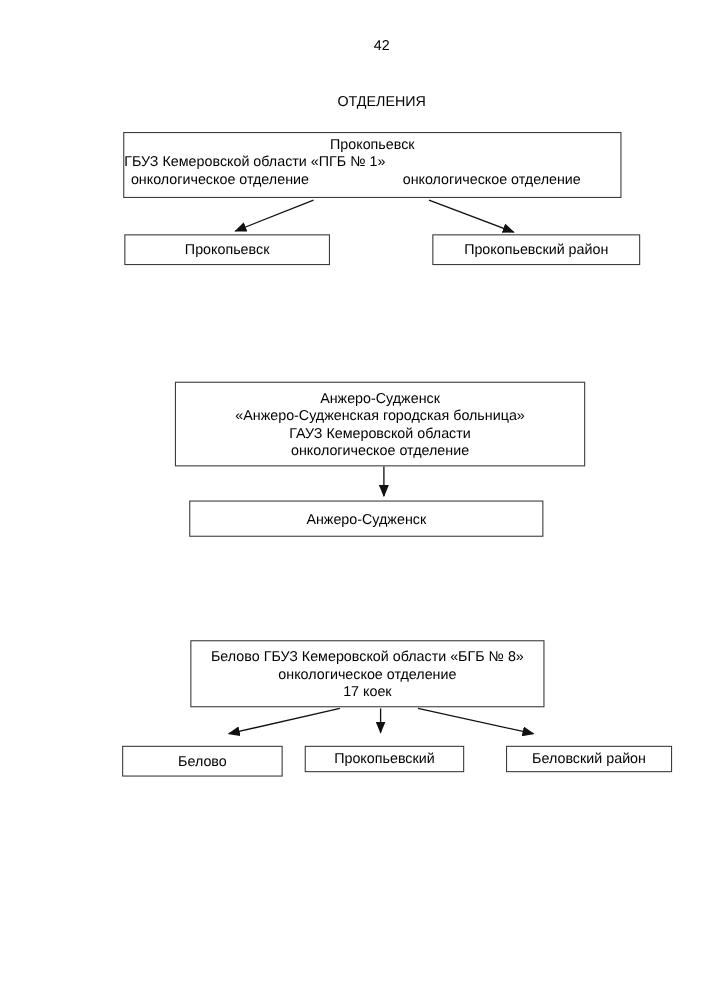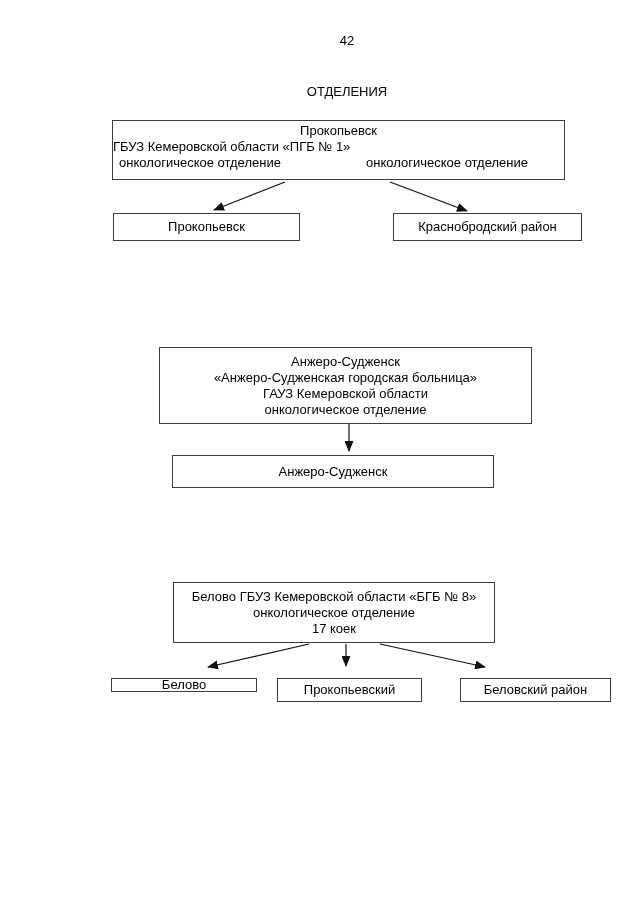--- a/index.html
+++ b/index.html
@@ -70,41 +70,41 @@
       <span>онкологическое отделение</span>
       <span>онкологическое отделение</span>
     </div>
   </div>
 
   <div class="box leaf" style="left:113px; top:213px; width:187px; height:28px;">
     <span>Прокопьевск</span>
   </div>
 
   <div class="box leaf" style="left:393px; top:213px; width:189px; height:28px;">
-    <span>Краснобродский район</span>
+    <span>Прокопьевский район</span>
   </div>
 
   <div class="box stack" style="left:159px; top:347px; width:373px; height:77px;">
     <div class="line">Анжеро-Судженск</div>
     <div class="line">«Анжеро-Судженская городская больница»</div>
     <div class="line">ГАУЗ Кемеровской области</div>
     <div class="line">онкологическое отделение</div>
   </div>
 
   <div class="box leaf" style="left:172px; top:455px; width:322px; height:33px;">
     <span>Анжеро-Судженск</span>
   </div>
 
   <div class="box stack" style="left:173px; top:582px; width:322px; height:61px;">
     <div class="line">Белово ГБУЗ Кемеровской области «БГБ № 8»</div>
     <div class="line">онкологическое отделение</div>
     <div class="line">17 коек</div>
   </div>
 
-  <div class="box leaf" style="left:111px; top:678px; width:146px; height:14px;">
+  <div class="box leaf" style="left:111px; top:678px; width:146px; height:28px;">
     <span>Белово</span>
   </div>
 
   <div class="box leaf" style="left:277px; top:678px; width:145px; height:24px;">
     <span>Прокопьевский</span>
   </div>
 
   <div class="box leaf" style="left:460px; top:678px; width:151px; height:24px;">
     <span>Беловский район</span>
   </div>

